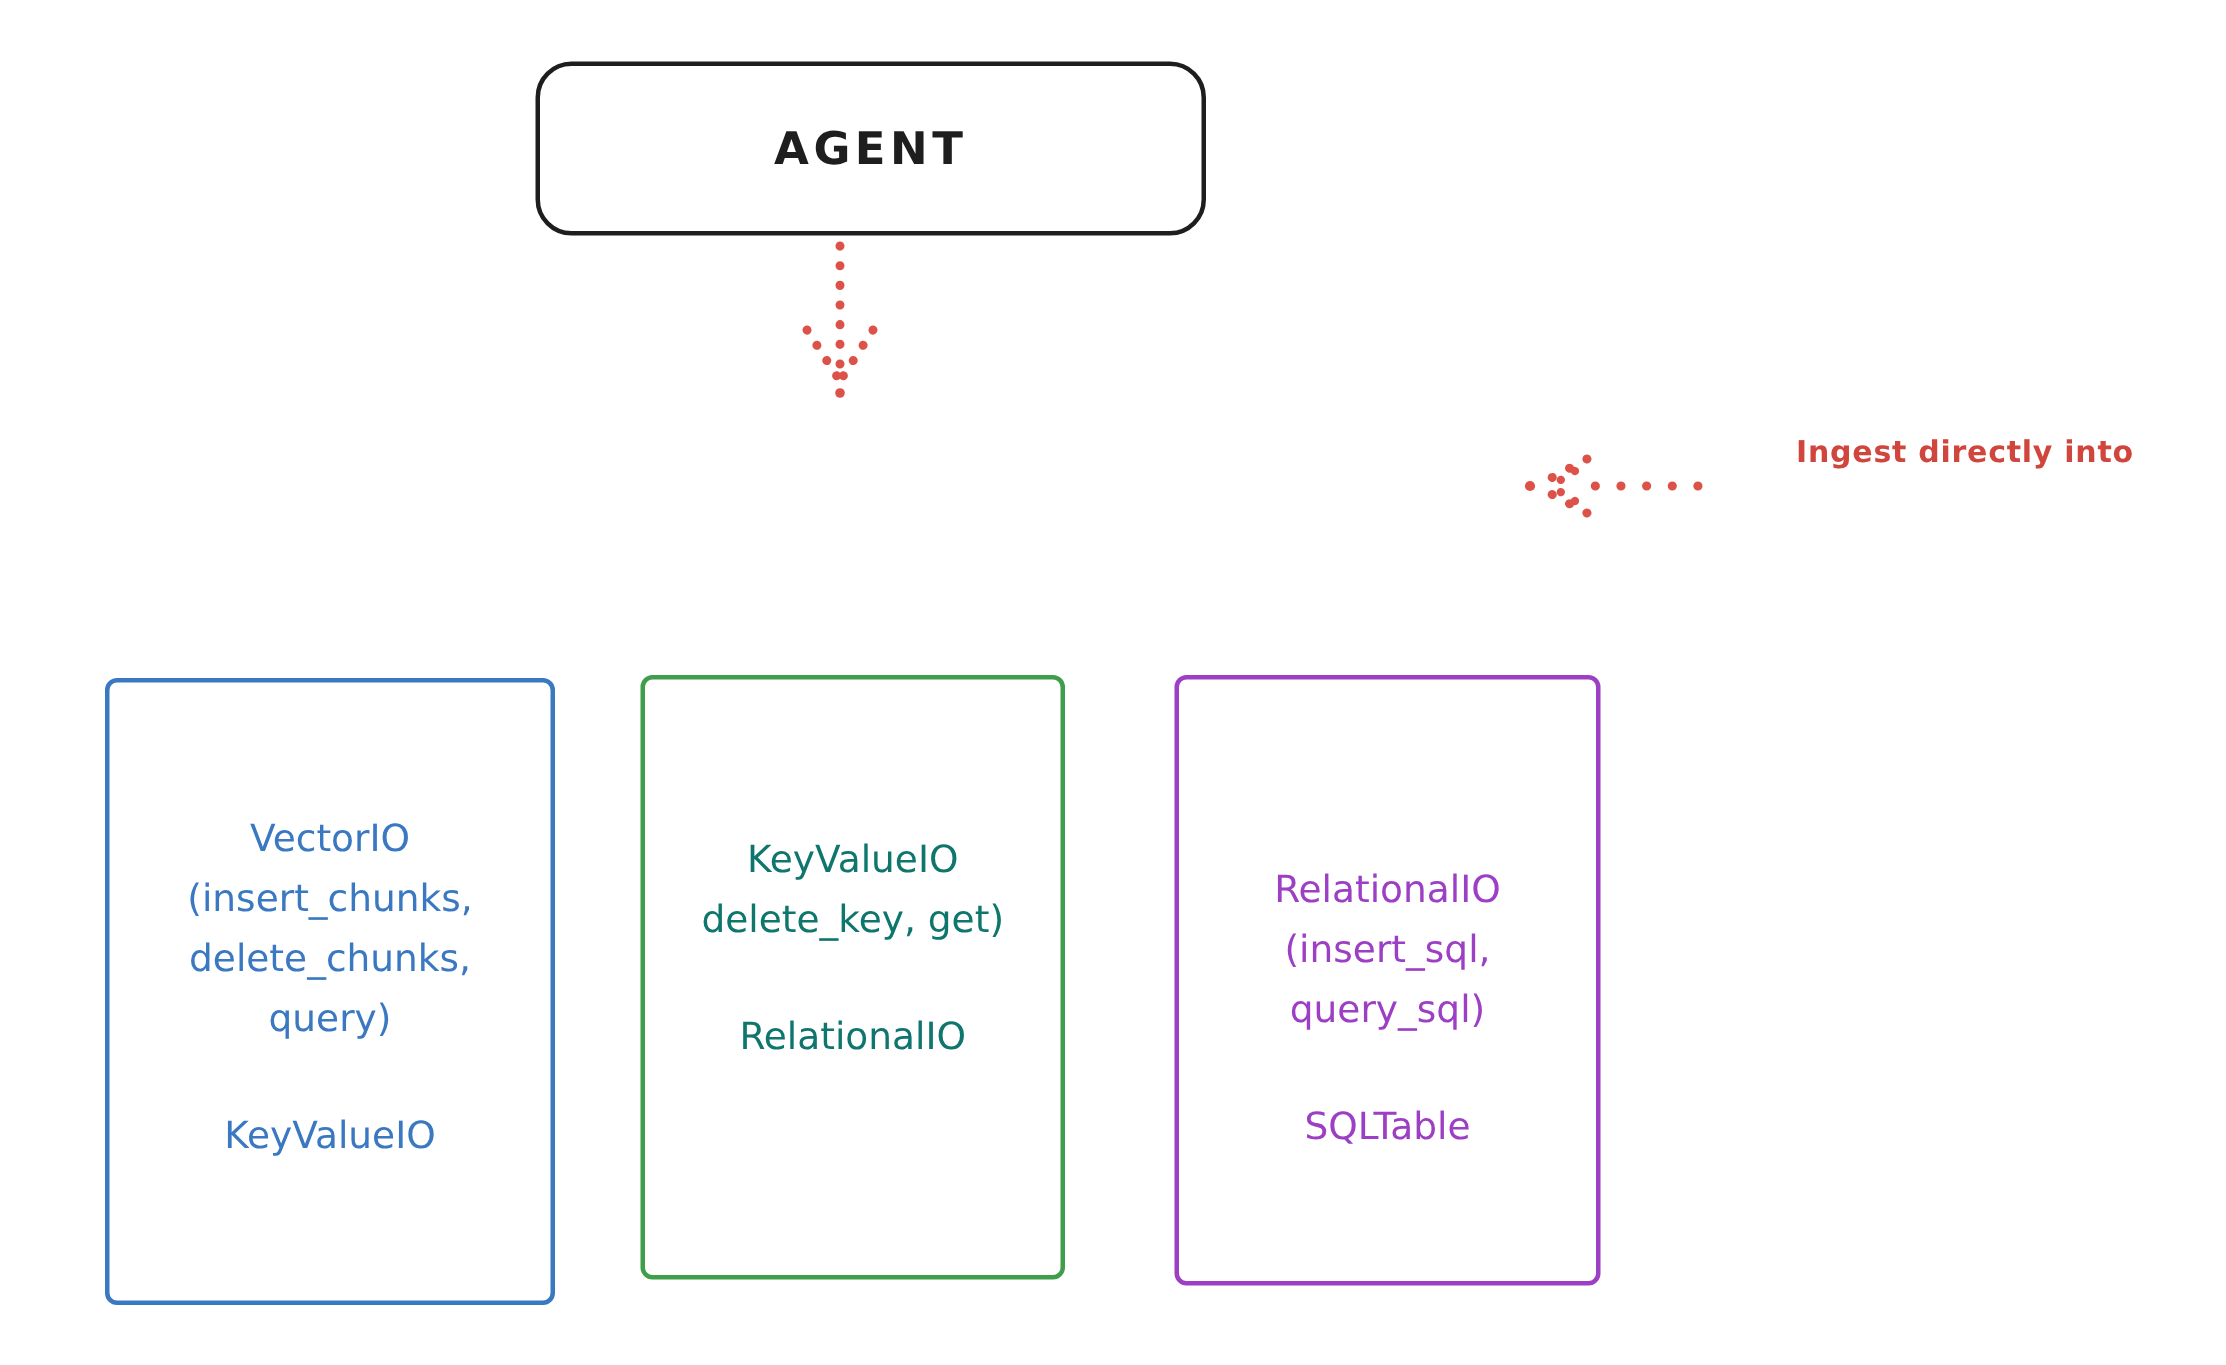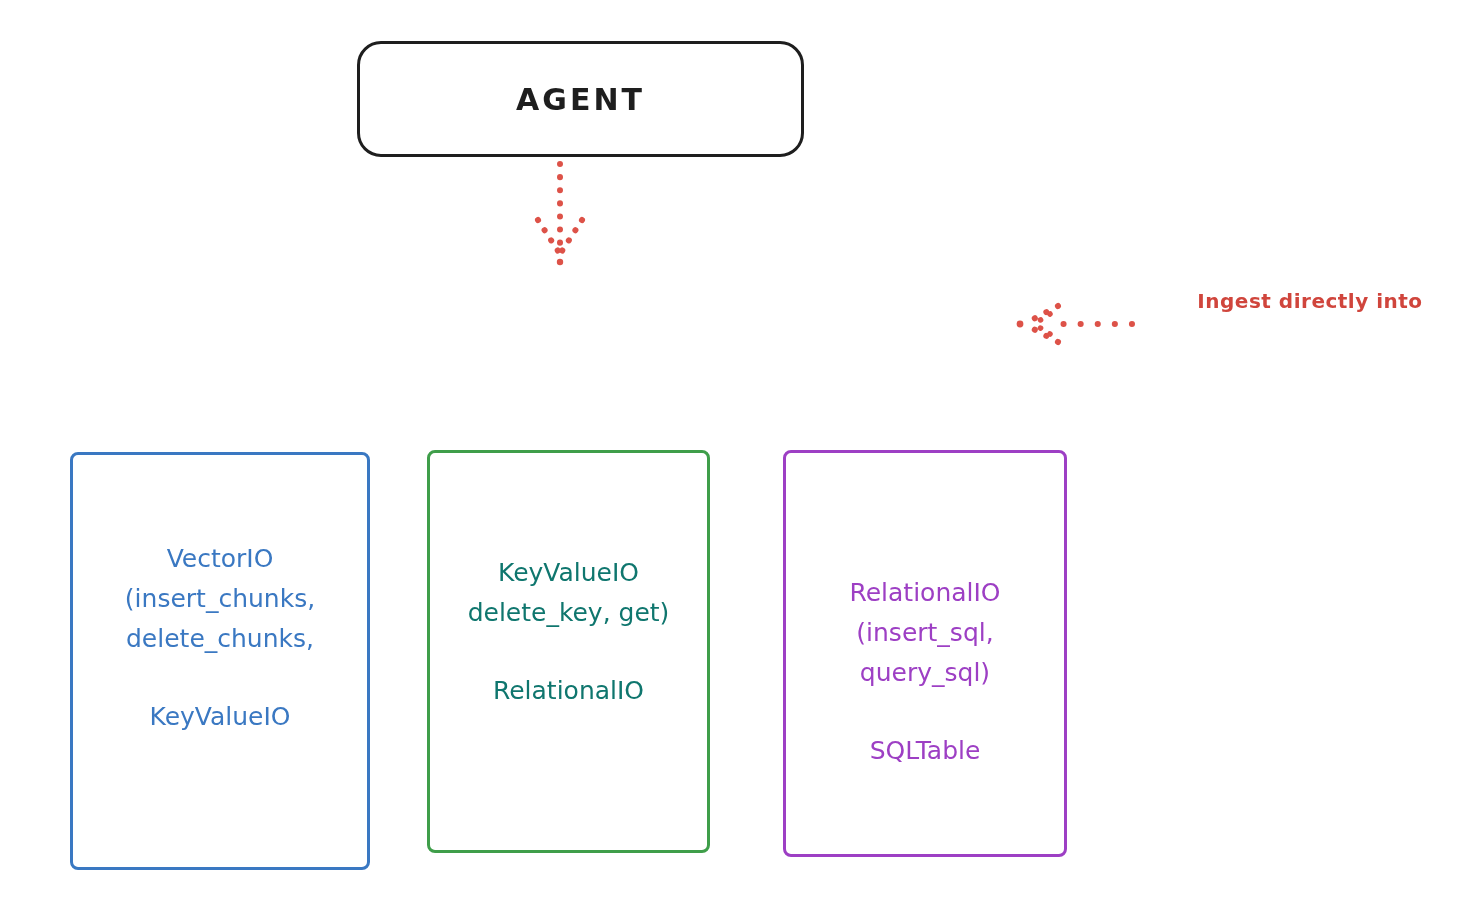--- a/index.html
+++ b/index.html
@@ -107,20 +107,21 @@
 
   <div class="annotation" style="color: rgb(208, 69, 60); border-color: rgb(208, 69, 60);">
     <div>Ingest directly into</div>
   </div>
 
   <div class="card card-vector" style="color: rgb(58, 120, 194); border-color: rgb(58, 120, 194);">
     <div class="card-body">
       <div class="card-line">VectorIO</div>
       <div class="card-line">(insert_chunks,</div>
       <div class="card-line">delete_chunks,</div>
+      <div class="card-line">query)</div>
       <div class="card-index">KeyValueIO</div>
     </div>
   </div>
 
   <div class="card card-keyvalue" style="color: #0f766e; border-color: rgb(63, 158, 74);">
     <div class="card-body">
       <div class="card-line">KeyValueIO</div>
       <div class="card-line">delete_key, get)</div>
       <div class="card-index">RelationalIO</div>
     </div>

